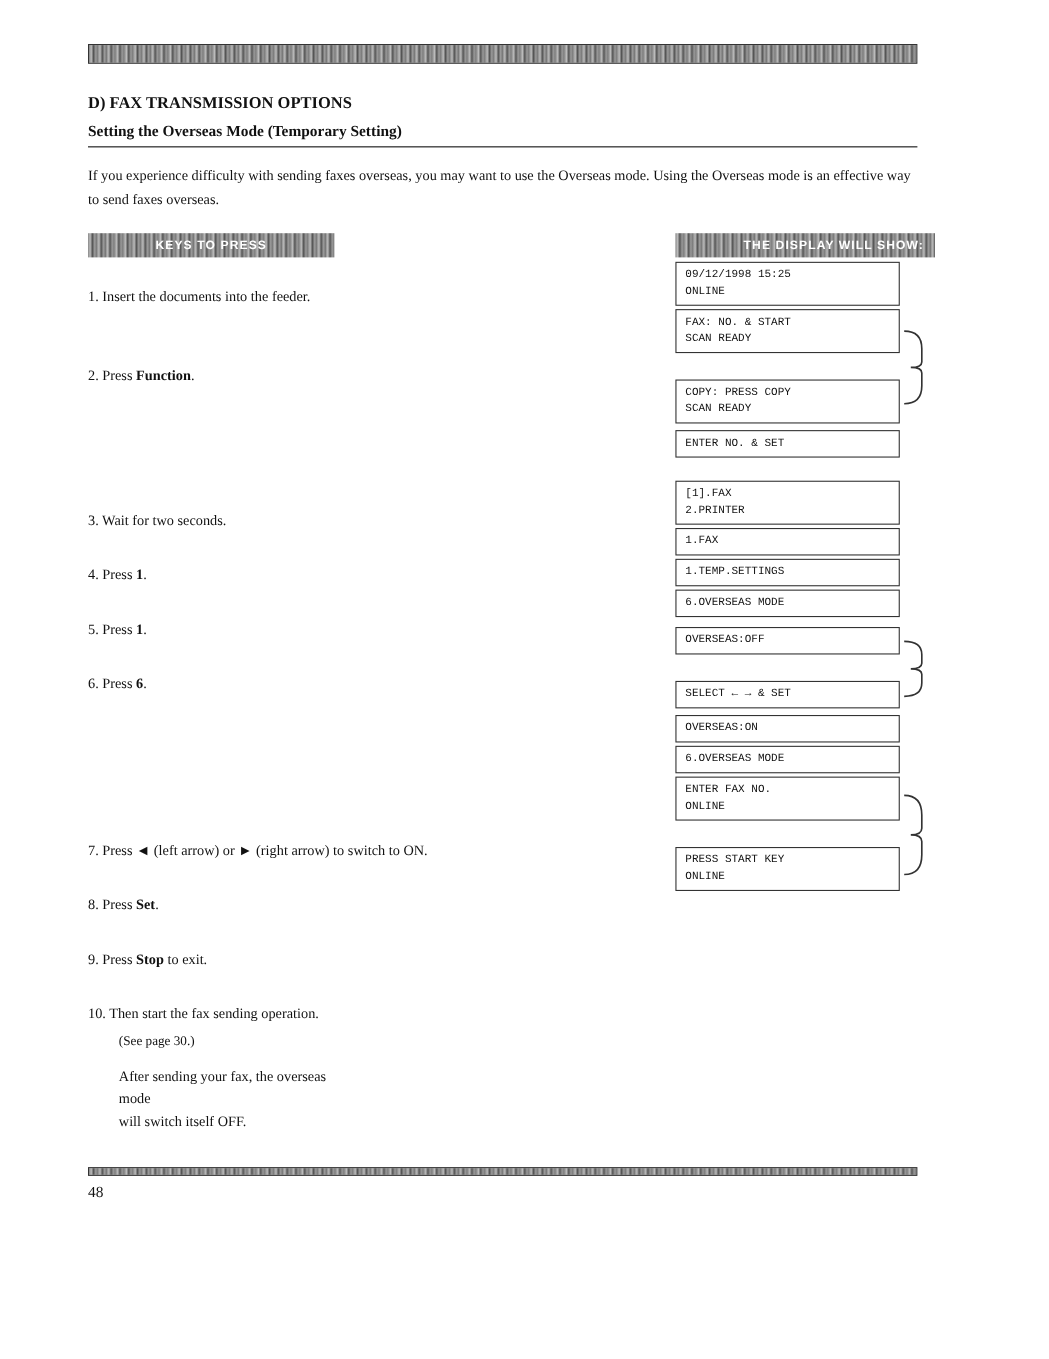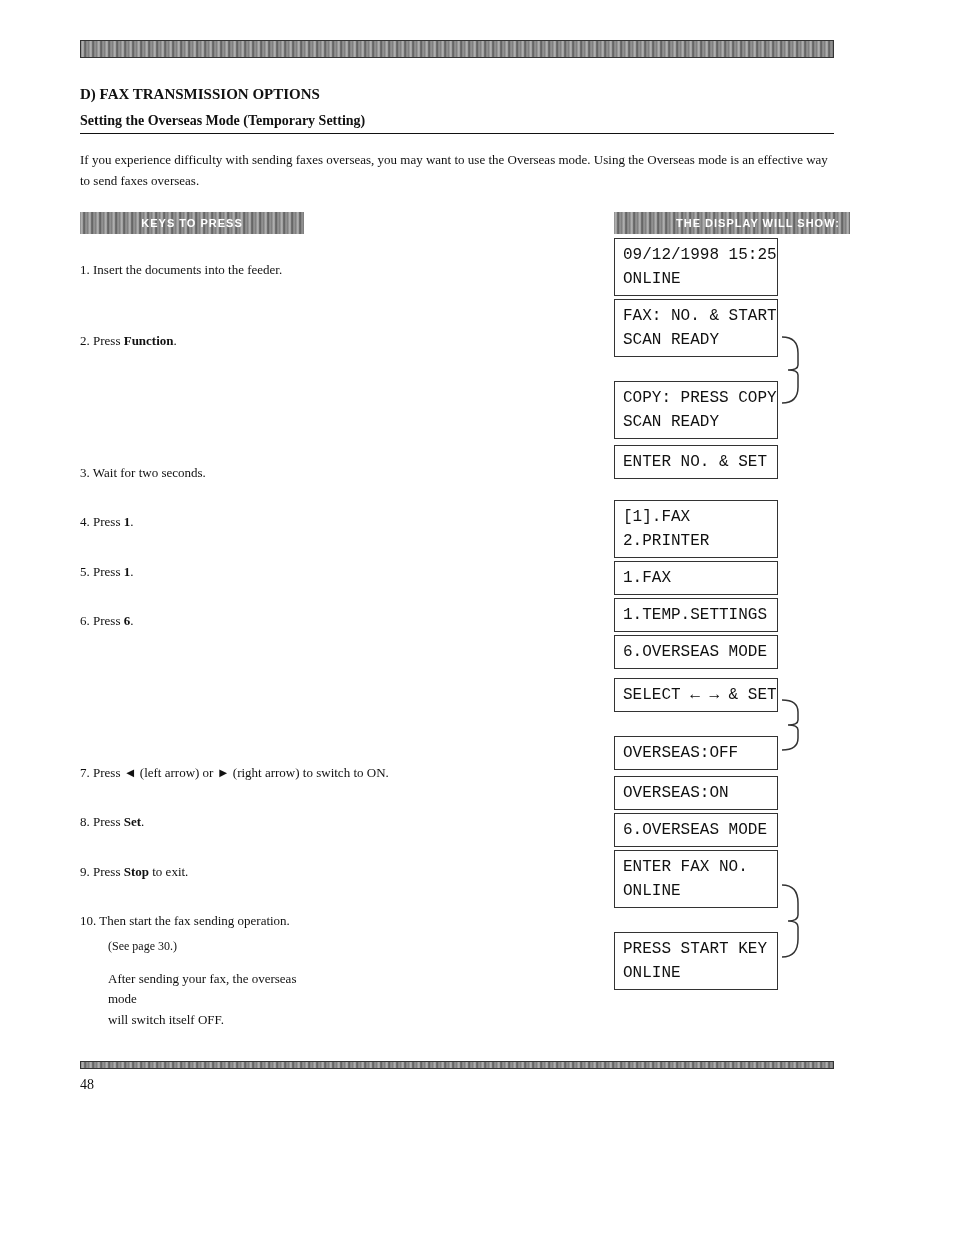--- a/index.html
+++ b/index.html
@@ -114,23 +114,23 @@
       height: 40px;
     }
 
     .step-spacer-xl {
       height: 60px;
     }
 
     .display-box {
       border: 1.5px solid #333;
       font-family: 'Courier New', monospace;
-      font-size: 16px;
+      font-size: 10px;
       padding: 4px 8px;
-      width: 164px;
+      width: 204px;
       line-height: 1.5;
       background: #fff;
       white-space: pre;
       margin-bottom: 3px;
     }
 
     .step-note {
       font-size: 12px;
       margin-left: 28px;
       line-height: 1.5;
@@ -317,22 +317,22 @@
       <div class="display-box display-row">1.FAX</div>
 
       <div class="display-box display-row">1.TEMP.SETTINGS</div>
 
       <div class="display-box display-row">6.OVERSEAS MODE</div>
 
       <div class="display-spacer"></div>
 
       <div class="grouped-boxes">
         <div class="grouped-boxes-inner">
+          <div class="display-box">OVERSEAS:OFF</div>
           <div class="display-box">SELECT ← → &amp; SET</div>
-          <div class="display-box">OVERSEAS:OFF</div>
         </div>
         <div class="brace-right-svg">
           <svg width="20" height="58" viewBox="0 0 20 58">
             <path d="M2,4 Q18,4 18,16 L18,24 Q18,29 8,29 Q18,29 18,34 L18,42 Q18,54 2,54" fill="none" stroke="#333" stroke-width="1.5"></path>
           </svg>
         </div>
       </div>
 
       <div class="display-box display-row">OVERSEAS:ON</div>
 

